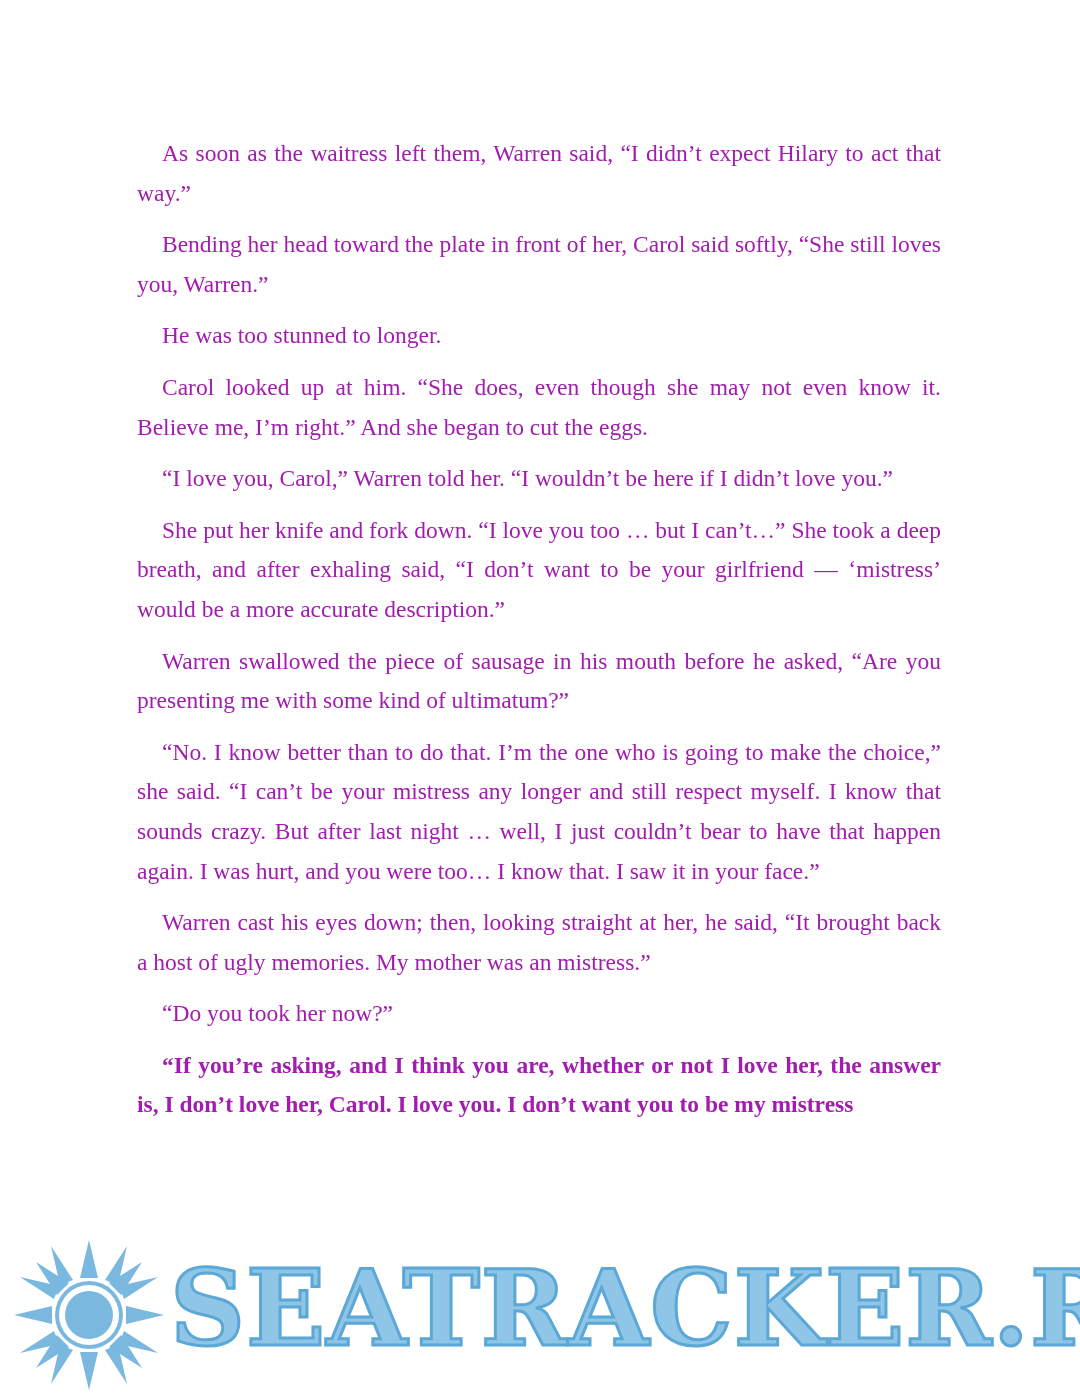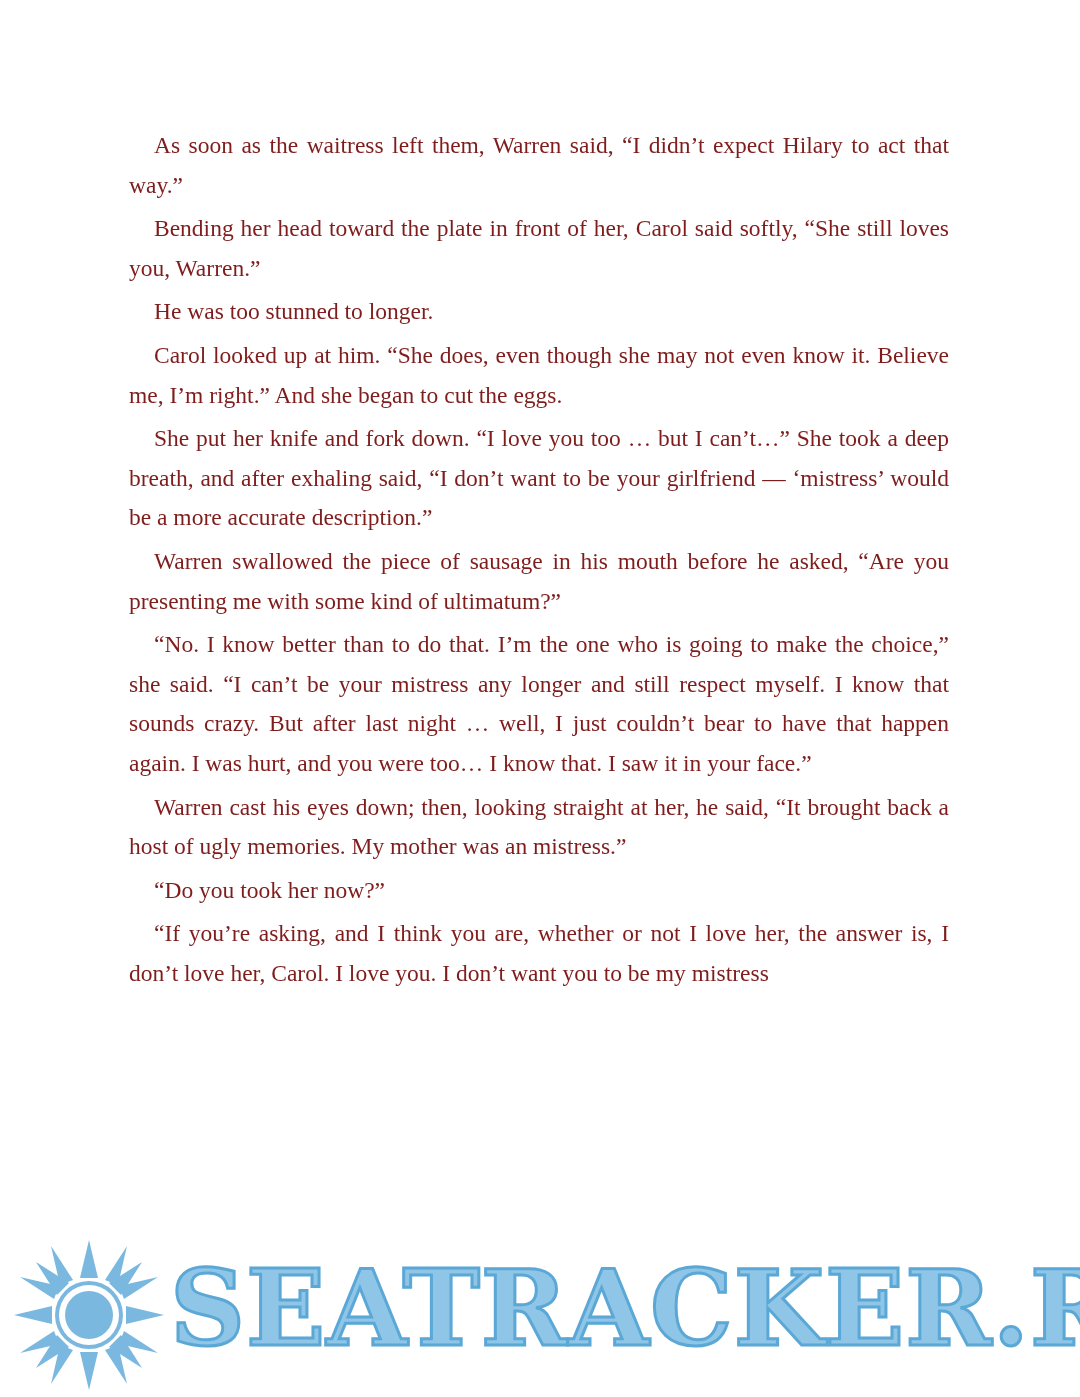--- a/index.html
+++ b/index.html
@@ -22,31 +22,32 @@
     height: 1397px;
     background: #ffffff;
   }
   .text-column {
     position: absolute;
     left: 125px;
     top: 122px;
     width: 828px;
   }
   p.para {
-    margin: 4px;
+    margin: 12px;
     font-size: 23.5px;
     line-height: 39.6px;
     text-align: justify;
     text-justify: inter-word;
-    color: #7f1d1d;
+    color: #a21caf;
     text-indent: 25px;
     hyphens: none;
   }
   p.para:last-child {
     text-align: justify;
+    font-weight: bold;
   }
   
   .watermark {
     position: absolute;
     left: 0;
     bottom: 0;
     width: 1080px;
     height: 165px;
     pointer-events: none;
   }
@@ -74,20 +75,21 @@
 </head>
 <body>
 
 <div class="page">
 
   <div class="text-column">
     <p class="para">As soon as the waitress left them, Warren said, “I didn’t expect Hilary to act that way.”</p>
     <p class="para">Bending her head toward the plate in front of her, Carol said softly, “She still loves you, Warren.”</p>
     <p class="para">He was too stunned to longer.</p>
     <p class="para">Carol looked up at him. “She does, even though she may not even know it. Believe me, I’m right.” And she began to cut the eggs.</p>
+    <p class="para">“I love you, Carol,” Warren told her. “I wouldn’t be here if I didn’t love you.”</p>
     <p class="para">She put her knife and fork down. “I love you too … but I can’t…” She took a deep breath, and after exhaling said, “I don’t want to be your girlfriend — ‘mistress’ would be a more accurate description.”</p>
     <p class="para">Warren swallowed the piece of sausage in his mouth before he asked, “Are you presenting me with some kind of ultimatum?”</p>
     <p class="para">“No. I know better than to do that. I’m the one who is going to make the choice,” she said. “I can’t be your mistress any longer and still respect myself. I know that sounds crazy. But after last night … well, I just couldn’t bear to have that happen again. I was hurt, and you were too… I know that. I saw it in your face.”</p>
     <p class="para">Warren cast his eyes down; then, looking straight at her, he said, “It brought back a host of ugly memories. My mother was an mistress.”</p>
     <p class="para">“Do you took her now?”</p>
     <p class="para">“If you’re asking, and I think you are, whether or not I love her, the answer is, I don’t love her, Carol. I love you. I don’t want you to be my mistress</p>
   </div>
 
   <div class="watermark">
     <svg class="wm-sun" viewBox="0 0 150 150">

